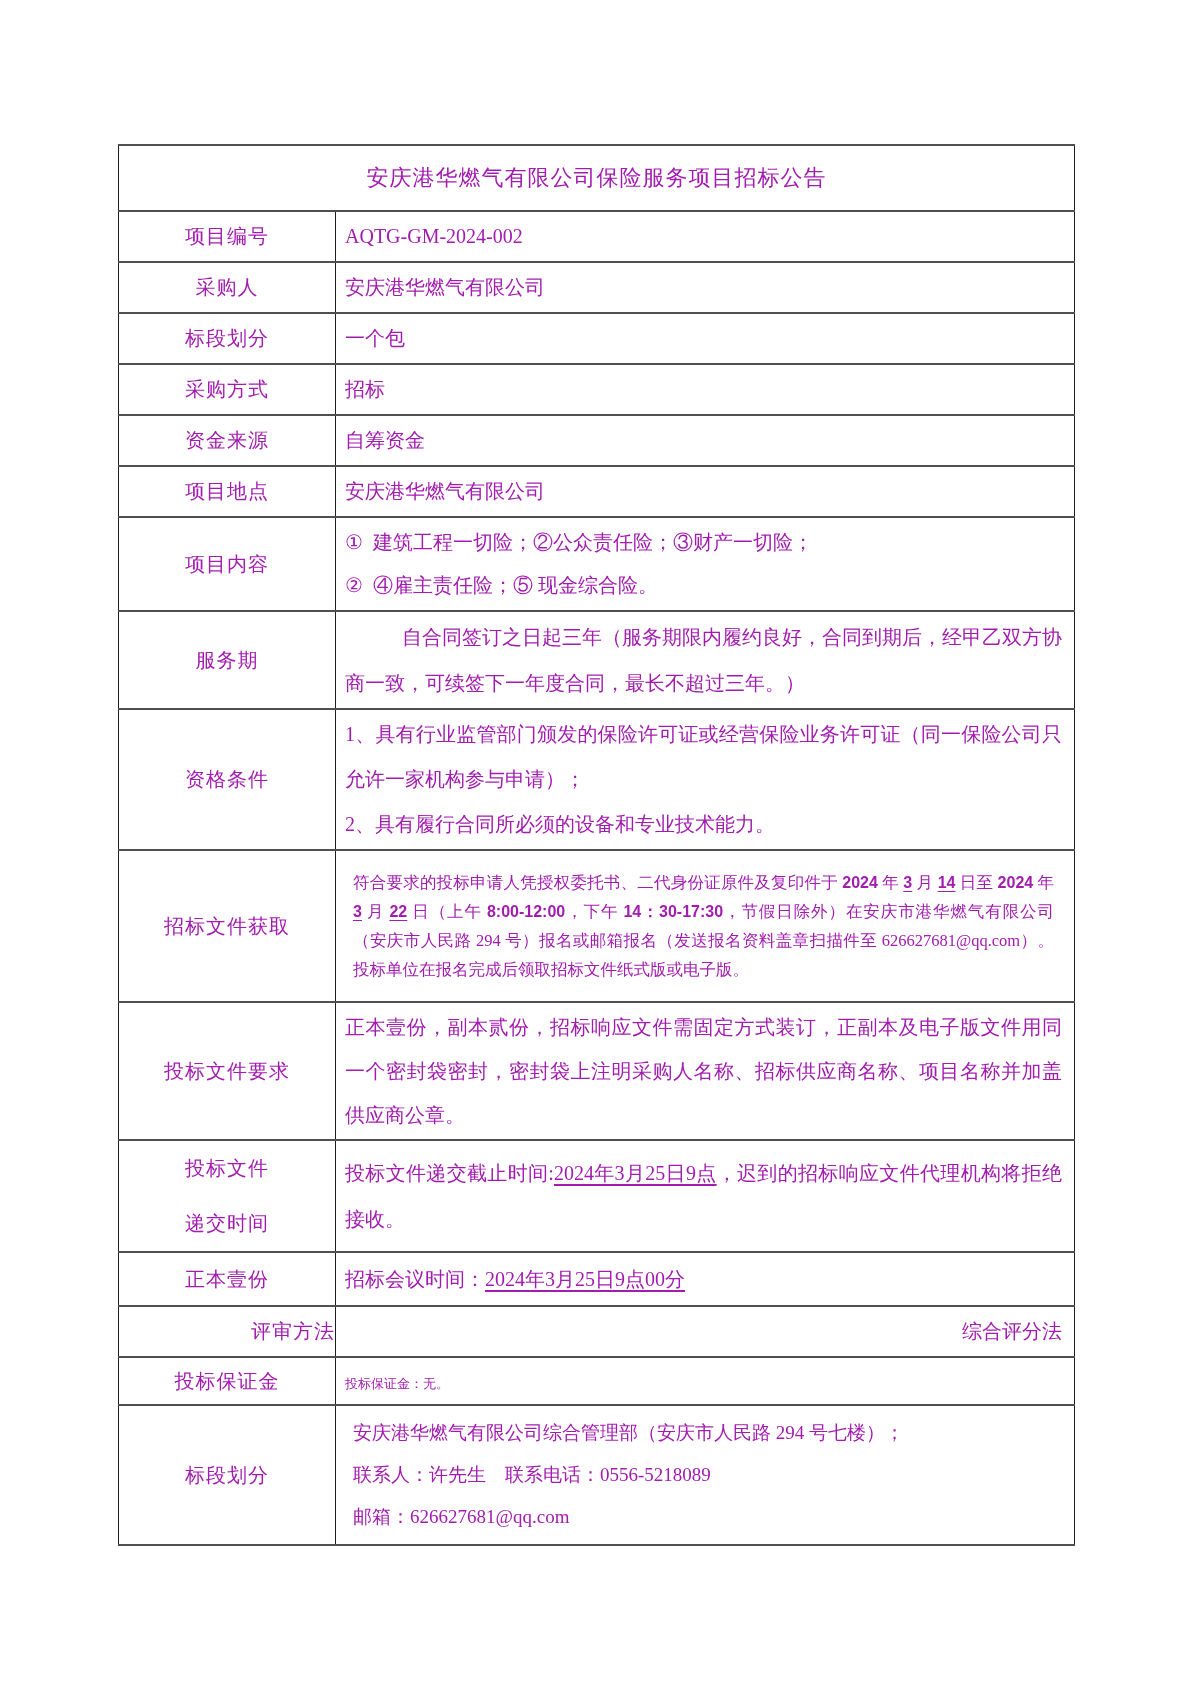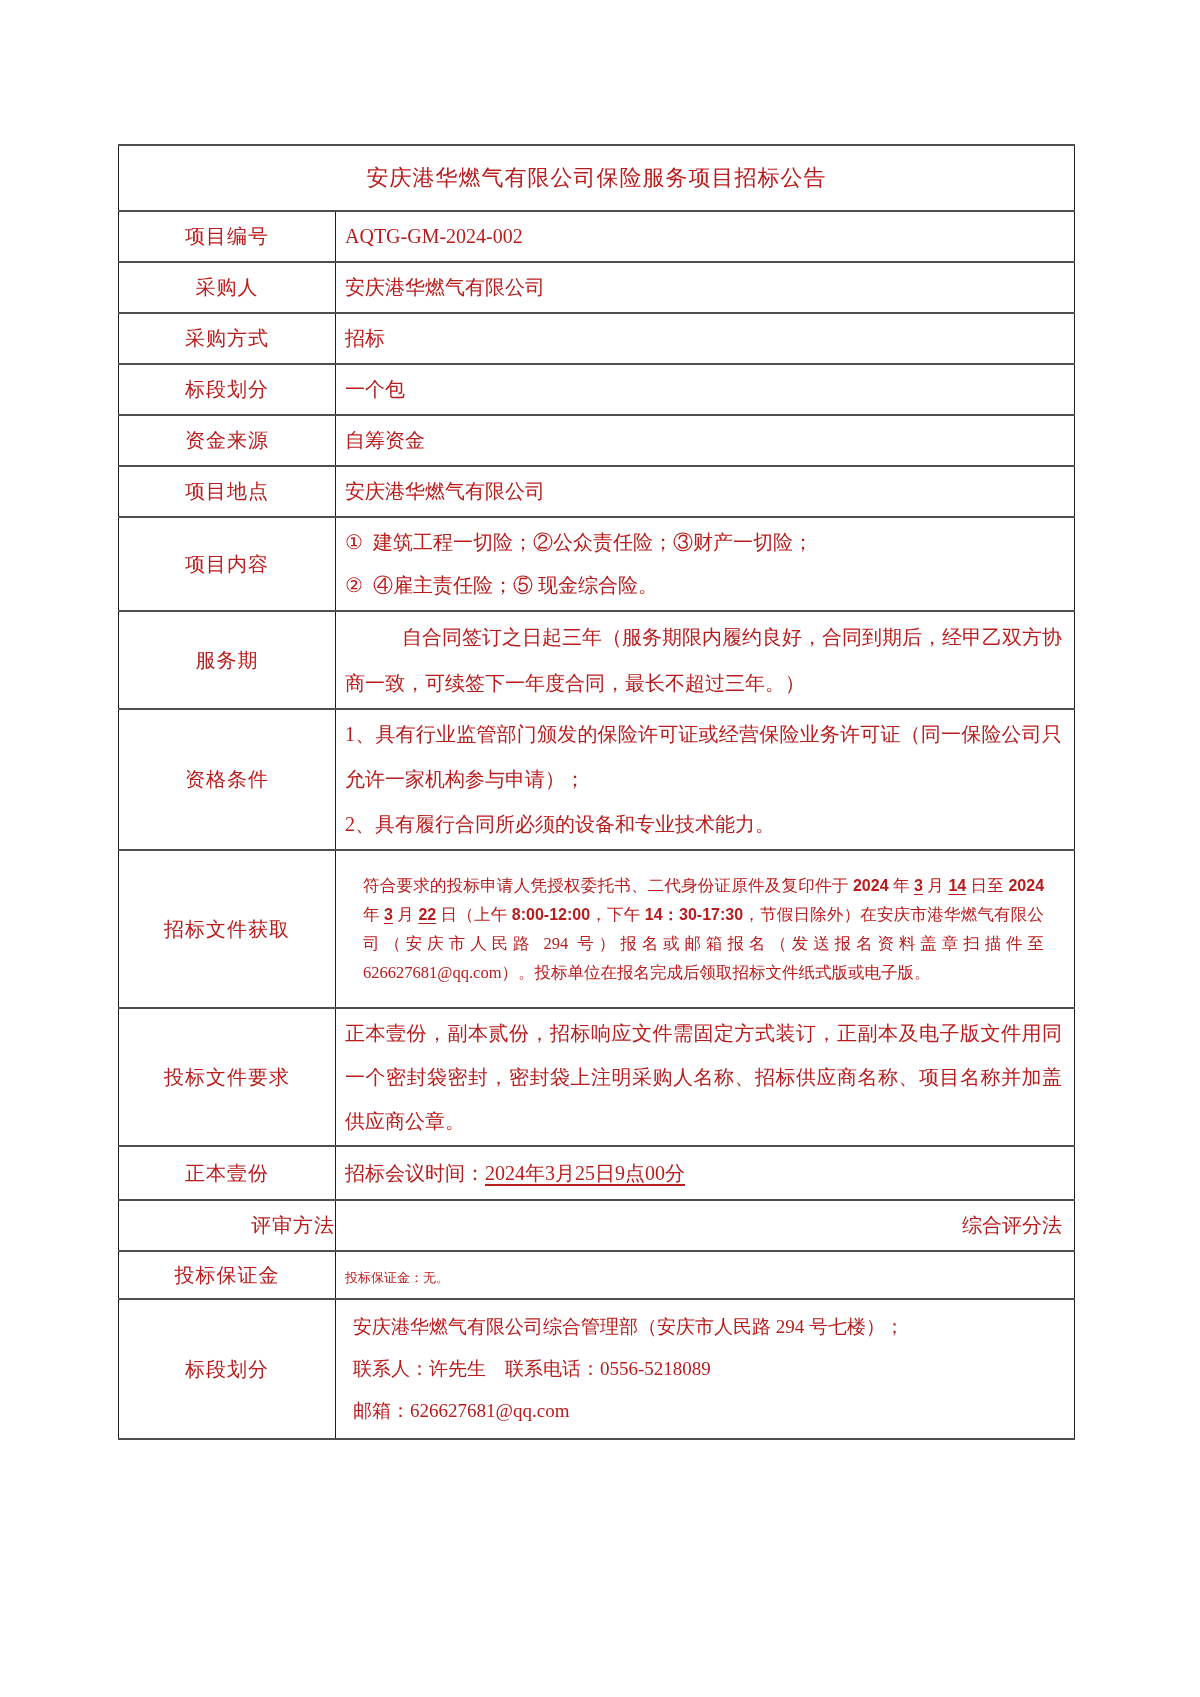--- a/index.html
+++ b/index.html
@@ -1,17 +1,17 @@
 <!DOCTYPE html>
 <html><head>
 <meta charset="utf-8">
 <style>
   html,body{margin:0;padding:0;background:#ffffff;}
   .page{position:relative;width:1200px;height:1697px;background:#ffffff;
-        font-family:"Liberation Serif","DejaVu Serif",serif;color:#b91c1c;overflow:hidden;}
+        font-family:"Liberation Serif","DejaVu Serif",serif;color:#a21caf;overflow:hidden;}
   table.tender{position:absolute;left:118px;top:144px;width:956px;
                border-collapse:collapse;table-layout:fixed;}
   td{border-left:1px solid #1e1e1e;border-right:1px solid #1e1e1e;
      border-top:2px solid #4f4f4f;border-bottom:2px solid #4f4f4f;
      vertical-align:middle;padding:0;}
   td.label{text-align:center;font-size:20px;letter-spacing:1px;}
   td.val{padding:2px 12px 2px 9px;font-size:20px;text-align:left;}
   .r-title td{height:64px;text-align:center;font-size:22px;letter-spacing:1px;}
   .r-simple td{height:45px;}
   .center{text-align:center;}
@@ -20,21 +20,21 @@
   .content-line{line-height:43px;margin:0;}
   .list-marker{margin-right:10px;}
   
   .r-service td{height:92px;}
   .service-p{margin:0;line-height:46px;text-indent:57px;text-align:justify;}
   
   .r-qual td{height:130px;}
   .qual-p{margin:0;line-height:45px;text-align:justify;}
   
   .r-acq td{height:146px;}
-  .acq-p{margin:18px;font-size:16.5px;line-height:29px;text-align:justify;}
+  .acq-p{margin:8px;font-size:16.5px;line-height:29px;text-align:justify;}
   .num{font-family:"Liberation Sans","DejaVu Sans",sans-serif;font-weight:700;font-size:16px;}
   .u{text-decoration:underline;text-underline-offset:3px;}
   .u-serif{text-decoration:underline;text-underline-offset:4px;}
   
   .r-req td{height:132px;}
   .req-p{margin:0;line-height:44px;text-align:justify;}
   
   .r-sub td{height:100px;}
   .label-2line{line-height:55px;}
   .sub-p{margin:0;line-height:46px;text-align:justify;}
@@ -69,27 +69,27 @@
       <td class="val center">AQTG-GM-2024-002</td>
     </tr>
 
 
     <tr class="r-simple">
       <td class="label">采购人</td>
       <td class="val">安庆港华燃气有限公司</td>
     </tr>
 
     <tr class="r-simple">
-      <td class="label">采购方式</td>
-      <td class="val">招标</td>
+      <td class="label">标段划分</td>
+      <td class="val">一个包</td>
     </tr>
 
     <tr class="r-simple">
-      <td class="label">标段划分</td>
-      <td class="val">一个包</td>
+      <td class="label">采购方式</td>
+      <td class="val">招标</td>
     </tr>
 
     <tr class="r-simple">
       <td class="label">资金来源</td>
       <td class="val">自筹资金</td>
     </tr>
 
     <tr class="r-simple">
       <td class="label">项目地点</td>
       <td class="val">安庆港华燃气有限公司</td>
@@ -125,20 +125,29 @@
       </td>
     </tr>
 
     <tr class="r-req">
       <td class="label">投标文件要求</td>
       <td class="val">
         <p class="req-p">正本壹份，副本贰份，招标响应文件需固定方式装订，正副本及电子版文件用同一个密封袋密封，密封袋上注明采购人名称、招标供应商名称、项目名称并加盖供应商公章。</p>
       </td>
     </tr>
 
+    <tr class="r-sub">
+      <td class="label label-2line">
+        <div>投标文件</div>
+        <div>递交时间</div>
+      </td>
+      <td class="val">
+        <p class="sub-p"><span>投标文件递交截止时间:</span><span class="u-serif">2024年3月25日9点</span><span>，迟到的招标响应文件代理机构将拒绝接收。</span></p>
+      </td>
+    </tr>
 
     <tr class="r-open">
       <td class="label">正本壹份</td>
       <td class="val">
         <span>招标会议时间：</span><span class="u-serif">2024年3月25日9点00分</span>
       </td>
     </tr>
 
     <tr class="r-eval">
       <td class="label">评审方法</td>

